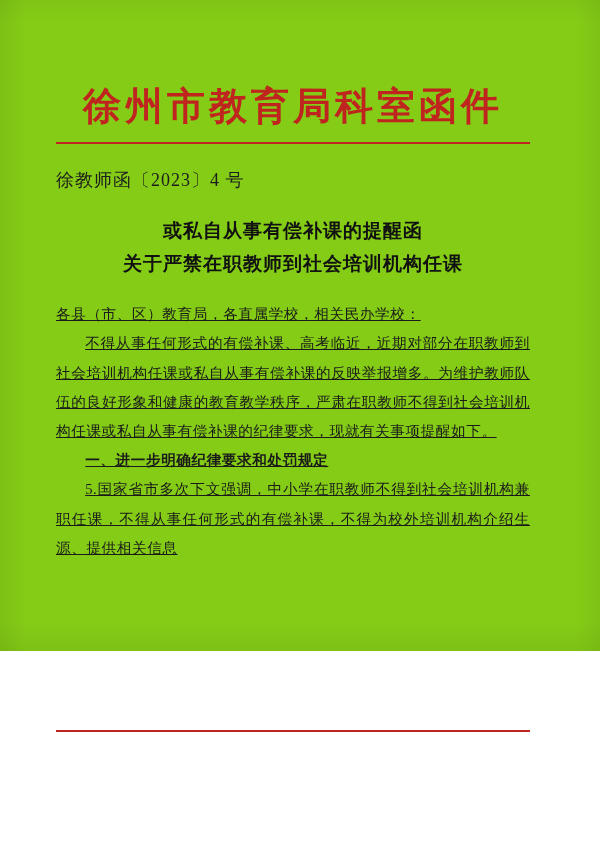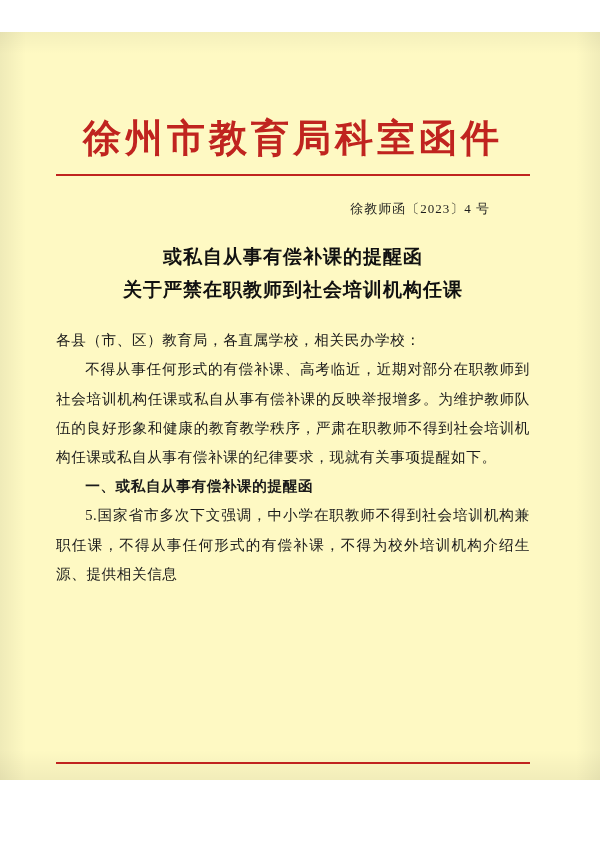--- a/index.html
+++ b/index.html
@@ -9,24 +9,23 @@
   }
   body {
     width: 600px;
     height: 852px;
     font-family: "Liberation Serif", serif;
     overflow: hidden;
   }
   .page {
     position: relative;
     width: 600px;
-    height: 748px;
-    background: #fef9c3;
+    height: 651px;
+    background: #84cc16;
     box-sizing: border-box;
-    margin-top: 32px;
   }
   
   .page::before {
     content: "";
     position: absolute;
     inset: 0;
     background:
       linear-gradient(to right, rgba(0,0,0,0.06) 0px, rgba(0,0,0,0.0) 26px),
       linear-gradient(to left, rgba(0,0,0,0.05) 0px, rgba(0,0,0,0.0) 24px),
       linear-gradient(to bottom, rgba(0,0,0,0.04) 0px, rgba(0,0,0,0.0) 22px),
@@ -49,23 +48,22 @@
     line-height: 1.15;
     white-space: nowrap;
   }
   .masthead-rule {
     margin-top: 14px;
     height: 2px;
     background: #c0241f;
   }
   .doc-number {
     margin-top: 24px;
-    text-align: right;
     padding-right: 40px;
-    font-size: 13px;
+    font-size: 18px;
     color: #1d1d1d;
     letter-spacing: 1px;
   }
   .title {
     margin-top: 22px;
     text-align: center;
     font-weight: bold;
     font-size: 19px;
     line-height: 1.75;
     color: #111;
@@ -74,20 +72,21 @@
   .title .line {
     display: block;
   }
   .body {
     margin-top: 20px;
     font-size: 14.6px;
     line-height: 2.0;
     color: #1a1a1a;
     letter-spacing: 0.6px;
     text-align: justify;
+    text-decoration: underline;
   }
   .body p {
     margin: 0;
   }
   .indent {
     text-indent: 2em;
   }
   .section-heading {
     text-indent: 2em;
     font-weight: bold;
@@ -113,20 +112,20 @@
     <div class="doc-number">徐教师函〔2023〕4 号</div>
 
     <div class="title">
       <span class="line">或私自从事有偿补课的提醒函</span>
       <span class="line">关于严禁在职教师到社会培训机构任课</span>
     </div>
 
     <div class="body">
       <p>各县（市、区）教育局，各直属学校，相关民办学校：</p>
       <p class="indent">不得从事任何形式的有偿补课、高考临近，近期对部分在职教师到社会培训机构任课或私自从事有偿补课的反映举报增多。为维护教师队伍的良好形象和健康的教育教学秩序，严肃在职教师不得到社会培训机构任课或私自从事有偿补课的纪律要求，现就有关事项提醒如下。</p>
-      <p class="section-heading">一、或私自从事有偿补课的提醒函</p>
+      <p class="section-heading">一、进一步明确纪律要求和处罚规定</p>
       <p class="indent">5.国家省市多次下文强调，中小学在职教师不得到社会培训机构兼职任课，不得从事任何形式的有偿补课，不得为校外培训机构介绍生源、提供相关信息</p>
     </div>
 
   </div>
 
   <div class="footer-rule"></div>
 </div>
 
 </body></html>

